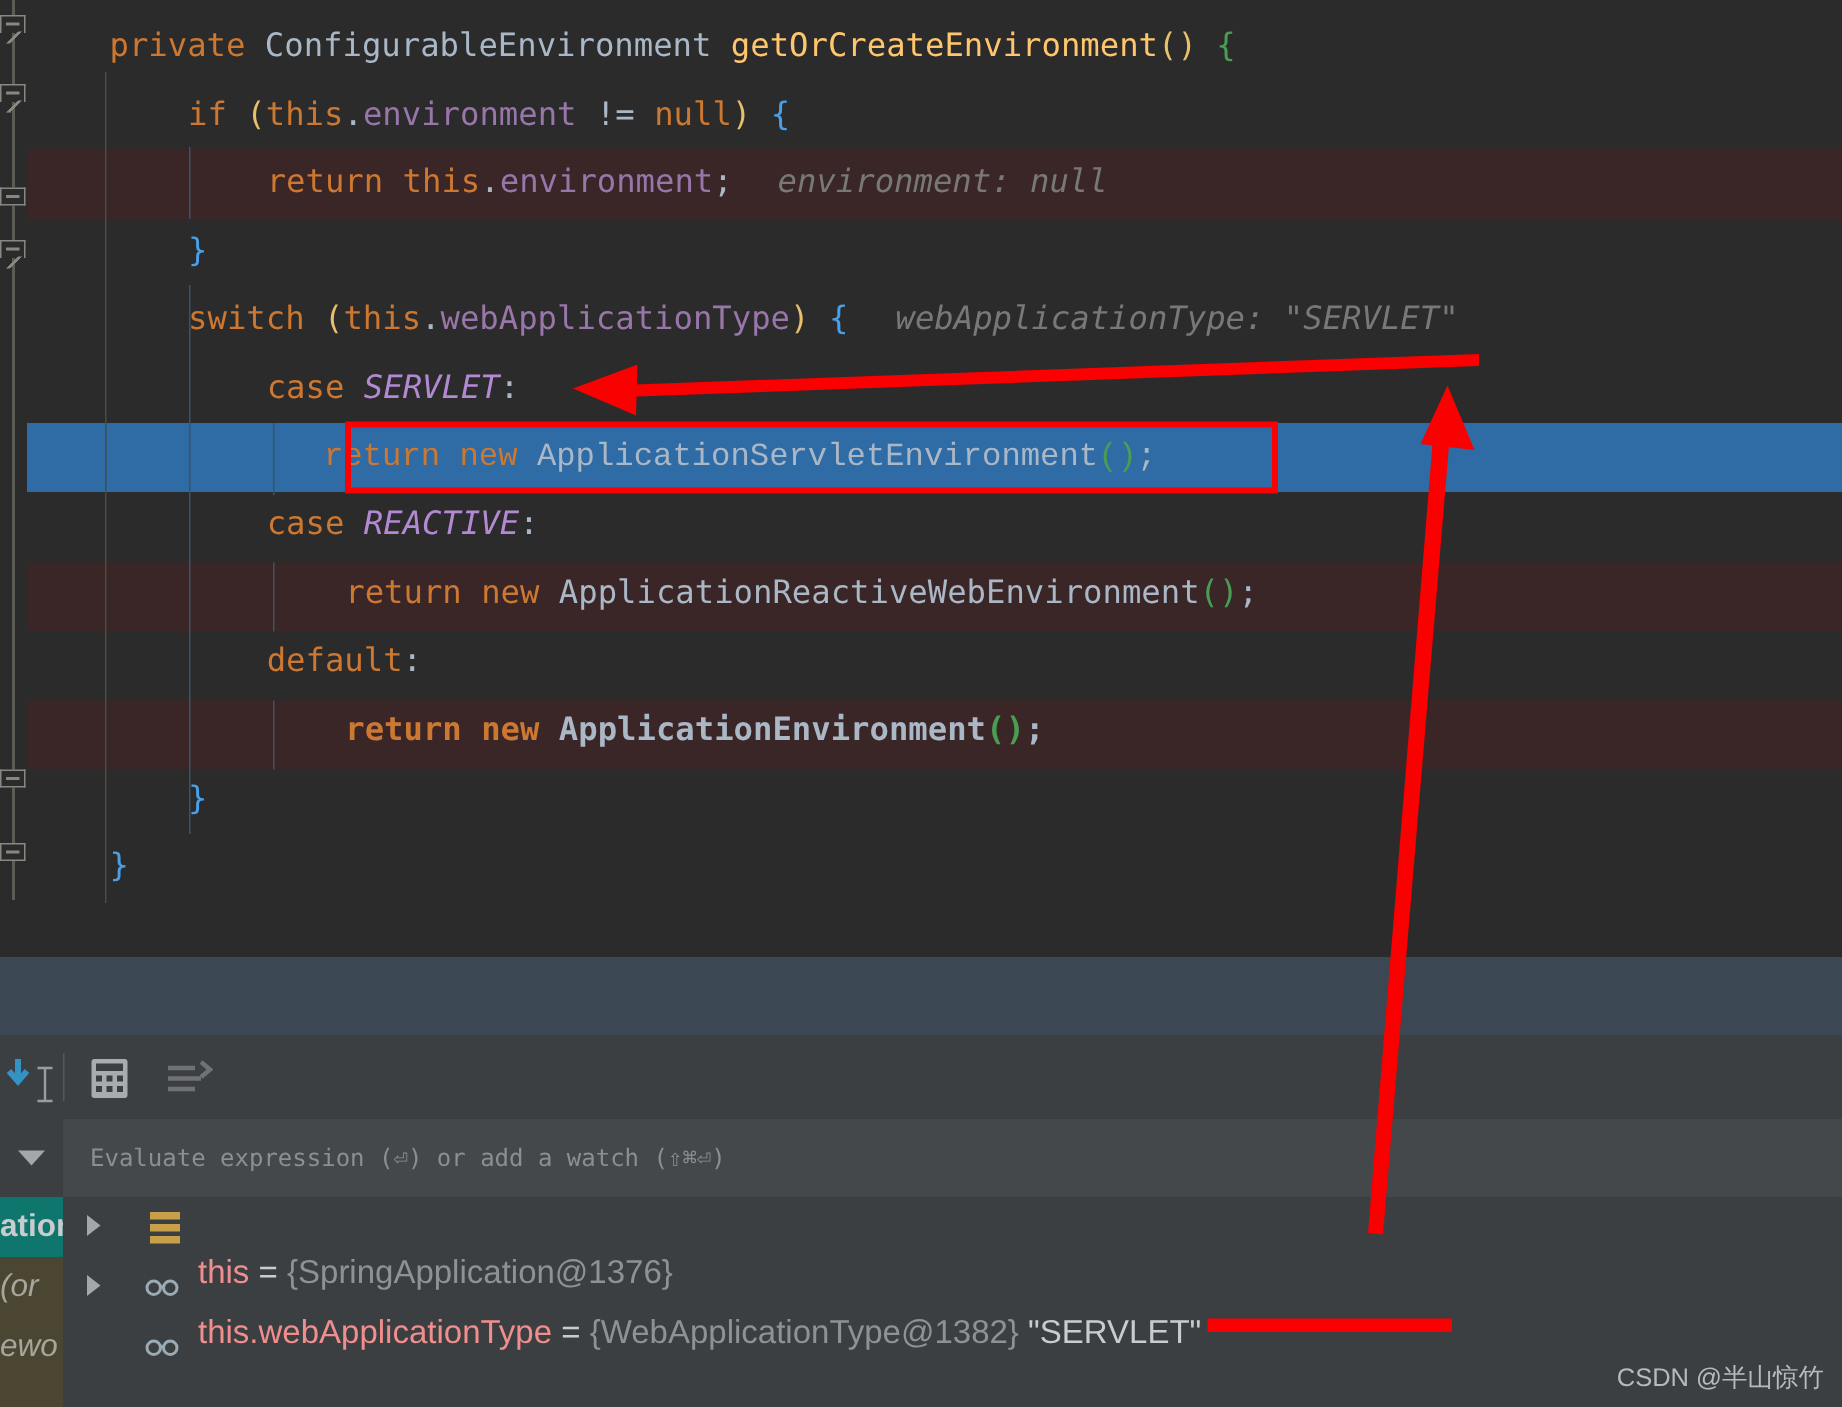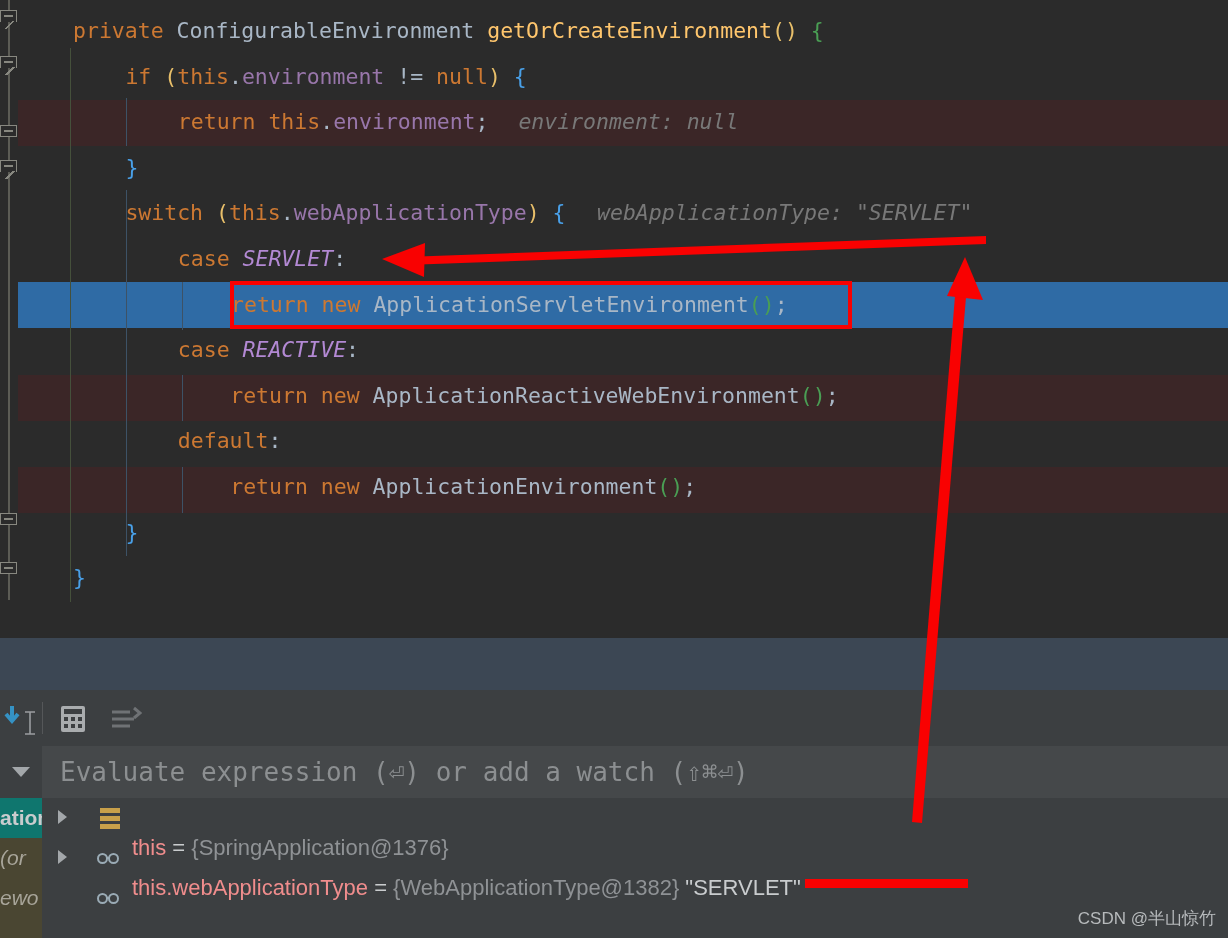--- a/index.html
+++ b/index.html
@@ -102,21 +102,21 @@
   #eval-caret-box{
     position:absolute;left:0;top:0;width:42px;height:52px;background:#3c3f41;
   }
   #eval-caret{
     position:absolute;left:12px;top:21px;width:0;height:0;
     border-left:9px solid transparent;border-right:9px solid transparent;
     border-top:10px solid #a3a7aa;
   }
   #eval-placeholder{
     position:absolute;left:60px;top:0;height:52px;line-height:52px;
-    color:#8c8f91;font-size:26px;white-space:pre;
+    color:#8c8f91;font-size:16px;white-space:pre;
     font-family:"DejaVu Sans Mono","Liberation Mono",monospace;
   }
 
   
   #frames{
     position:absolute;left:0;top:108px;width:42px;height:140px;
     background:#4a4632;overflow:hidden;
   }
   .frame-row{
     position:absolute;left:0;width:42px;height:40px;line-height:40px;
@@ -229,25 +229,25 @@
 
   <div id="code-layer">
       <div class="code-line" style="left: 73px; top: 8px;"><span class="kw">private </span><span class="type">ConfigurableEnvironment </span><span class="method">getOrCreateEnvironment</span><span class="paren-y">()</span><span class="plain"> </span><span class="paren-g">{</span></div>
       <div class="code-line" style="left: 125.4px; top: 53.6px;"><span class="kw">if </span><span class="paren-y">(</span><span class="kw">this</span><span class="plain">.</span><span class="field">environment</span><span class="plain"> != </span><span class="kw">null</span><span class="paren-y">)</span><span class="plain"> </span><span class="brace-b">{</span></div>
       <div class="code-line" style="left: 177.8px; top: 99.2px;"><span class="kw">return </span><span class="kw">this</span><span class="plain">.</span><span class="field">environment</span><span class="plain">;</span></div>
       <div class="code-line hint" style="left: 518.4px; top: 99.2px;">environment: null</div>
       <div class="code-line" style="left: 125.4px; top: 144.8px;"><span class="brace-b">}</span></div>
       <div class="code-line" style="left: 125.4px; top: 190.4px;"><span class="kw">switch </span><span class="paren-y">(</span><span class="kw">this</span><span class="plain">.</span><span class="field">webApplicationType</span><span class="paren-y">)</span><span class="plain"> </span><span class="brace-b">{</span></div>
       <div class="code-line hint" style="left: 597px; top: 190.4px;">webApplicationType: "SERVLET"</div>
       <div class="code-line" style="left: 177.8px; top: 236px;"><span class="kw">case </span><span class="const">SERVLET</span><span class="plain">:</span></div>
-      <div class="code-line" style="left: 231px; top: 281.6px;"><span class="kw">return </span><span class="kw">new </span><span class="type">ApplicationServletEnvironment</span><span class="paren-g">()</span><span class="plain">;</span></div>
+      <div class="code-line" style="left: 216px; top: 281.6px; font-family: Liberation Mono, monospace;"><span class="kw">return </span><span class="kw">new </span><span class="type">ApplicationServletEnvironment</span><span class="paren-g">()</span><span class="plain">;</span></div>
       <div class="code-line" style="left: 177.8px; top: 327.2px;"><span class="kw">case </span><span class="const">REACTIVE</span><span class="plain">:</span></div>
       <div class="code-line" style="left: 230.2px; top: 372.8px;"><span class="kw">return </span><span class="kw">new </span><span class="type">ApplicationReactiveWebEnvironment</span><span class="paren-g">()</span><span class="plain">;</span></div>
       <div class="code-line" style="left: 177.8px; top: 418.4px;"><span class="kw">default</span><span class="plain">:</span></div>
-      <div class="code-line" style="left: 230.2px; top: 464px;"><span class="kw">return </span><span class="kw">new </span><span class="type">ApplicationEnvironment</span><span class="paren-g">()</span><span class="plain">;</span></div>
+      <div class="code-line" style="left: 230.2px; top: 464px; font-weight: bold;"><span class="kw">return </span><span class="kw">new </span><span class="type">ApplicationEnvironment</span><span class="paren-g">()</span><span class="plain">;</span></div>
       <div class="code-line" style="left: 125.4px; top: 509.6px;"><span class="brace-b">}</span></div>
       <div class="code-line" style="left: 73px; top: 555.2px;"><span class="brace-b">}</span></div>
     </div>
 
   <div id="red-box"></div>
 </div>
 
 <div id="band"></div>
 
 <div id="debug">

